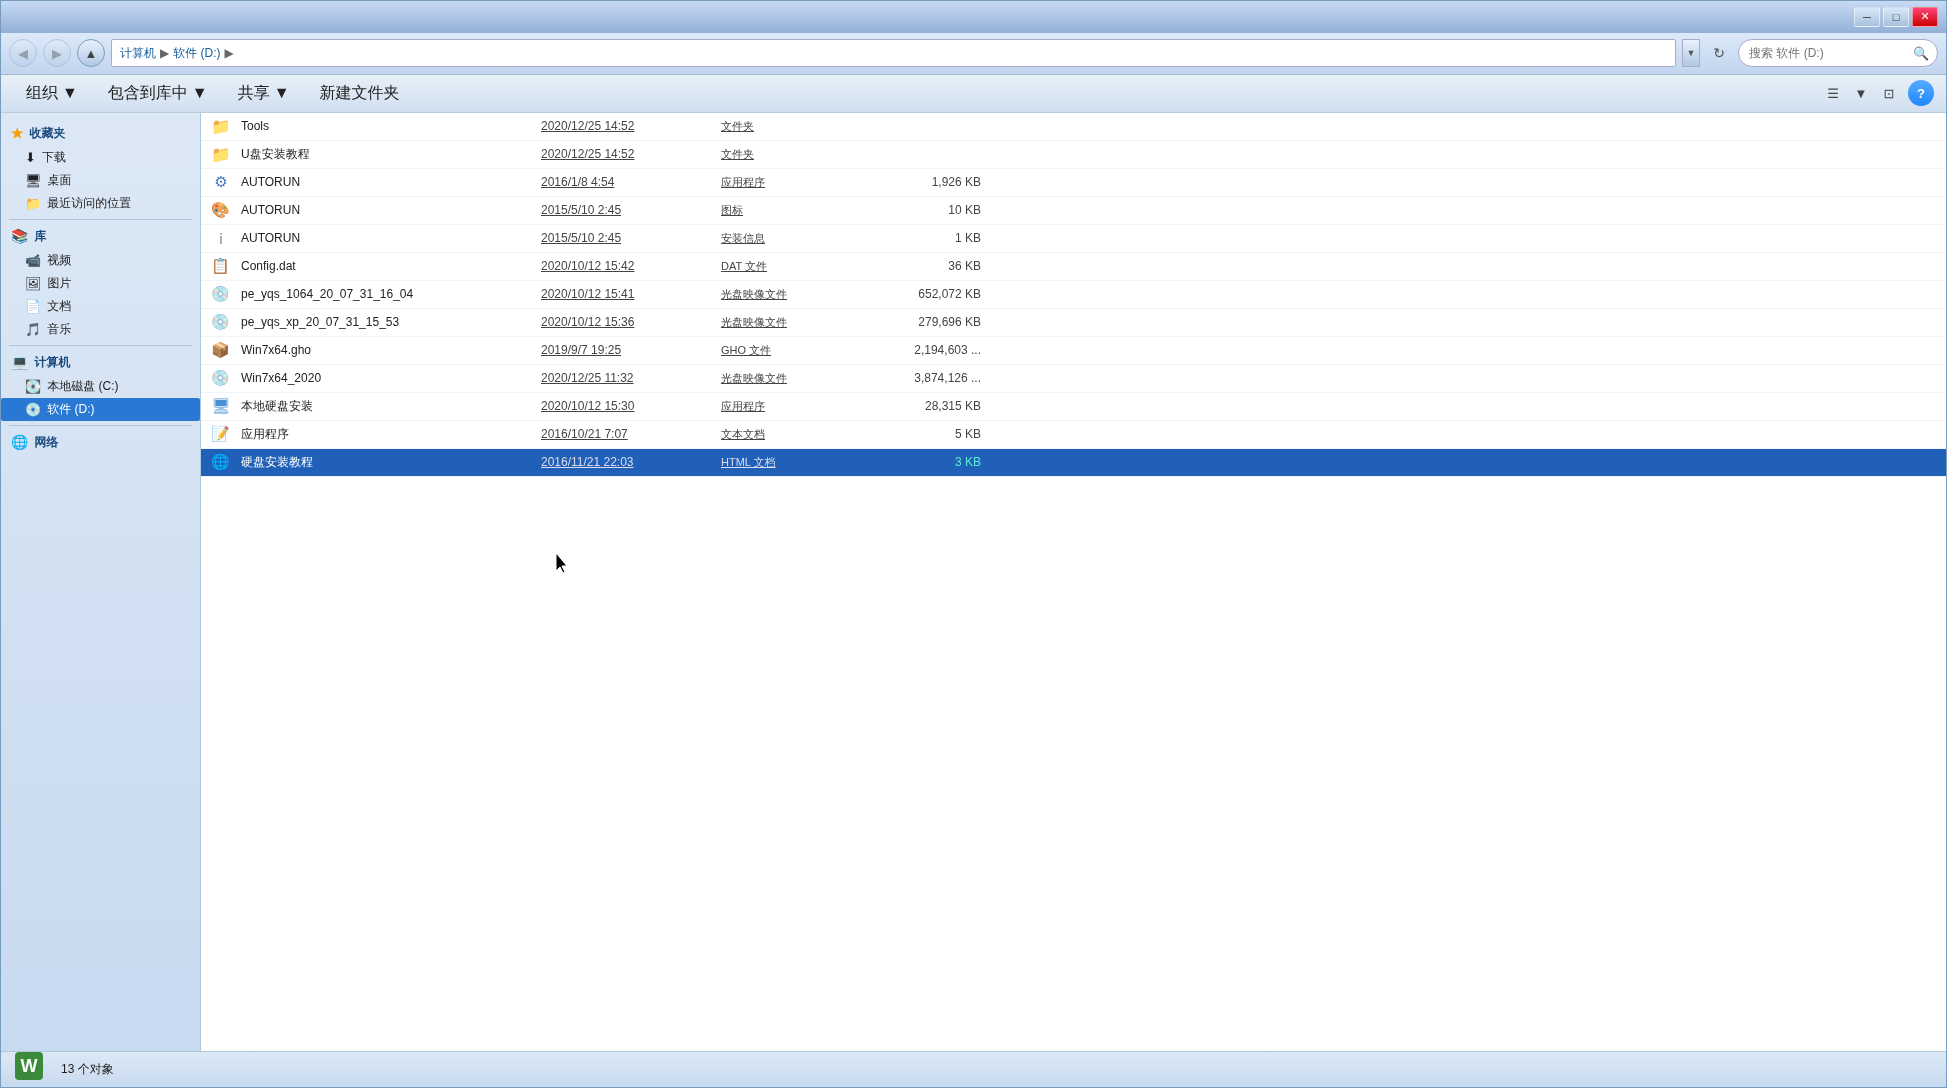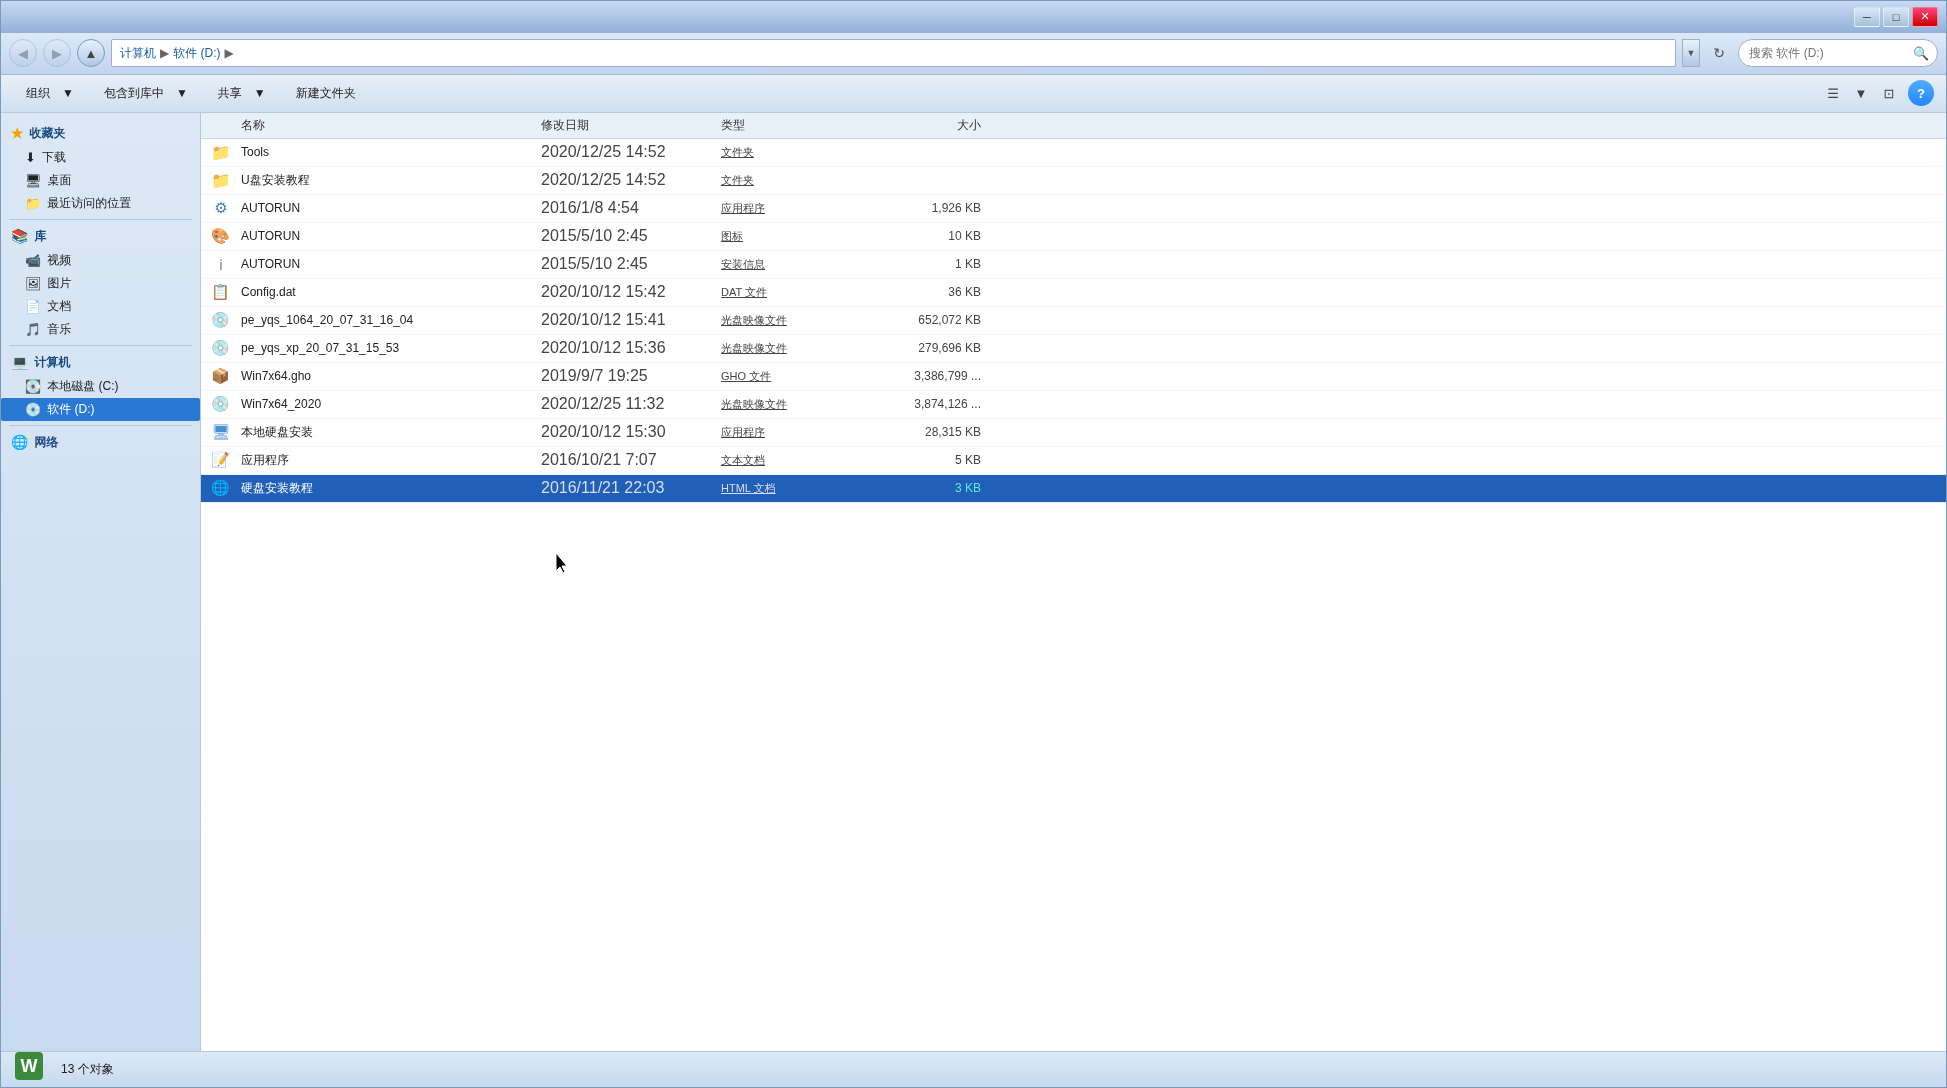--- a/index.html
+++ b/index.html
@@ -131,25 +131,25 @@
       gap: 4px;
       border-bottom: 1px solid #b8ccdd;
     }
     .toolbar-btn {
       height: 28px;
       padding: 0 12px;
       background: transparent;
       border: 1px solid transparent;
       border-radius: 3px;
       cursor: pointer;
-      font-size: 12px;
+      font-size: 16px;
       color: #222;
       display: flex;
       align-items: center;
-      gap: 12px;
+      gap: 4px;
     }
     .view-btns {
       margin-left: auto;
       display: flex;
       align-items: center;
       gap: 2px;
     }
     .view-btn {
       width: 26px;
       height: 26px;
@@ -253,21 +253,21 @@
     .file-row.selected .file-size { color: #5eead4; }
 
     .file-icon-cell {
       width: 40px;
       display: flex;
       align-items: center;
       justify-content: center;
       flex-shrink: 0;
     }
     .file-name { width: 300px; font-size: 12px; color: #222; overflow: hidden; white-space: nowrap; text-overflow: ellipsis; flex-shrink: 0; }
-    .file-date { width: 180px; font-size: 16px; color: #444; flex-shrink: 0; }
+    .file-date { width: 180px; font-size: 12px; color: #444; flex-shrink: 0; text-decoration: underline; }
     .file-type { width: 140px; font-size: 11px; color: #444; flex-shrink: 0; text-decoration: underline; }
     .file-size { width: 140px; font-size: 12px; color: #444; text-align: right; padding-right: 20px; flex-shrink: 0; }
 
     
     .statusbar {
       height: 36px;
       background: linear-gradient(to bottom, #dce8f5, #c8daf0);
       border-top: 1px solid #b0c8dc;
       display: flex;
       align-items: center;
@@ -419,26 +419,20 @@
           <div class="sidebar-group-header">
             <span class="folder-icon">🌐</span>
             <span>网络</span>
           </div>
         </div>
 
       </div>
 
       <div class="filelist">
 
-        <div class="filelist-header">
-          <div class="col-name">名称</div>
-          <div class="col-date">修改日期</div>
-          <div class="col-type">类型</div>
-          <div class="col-size">大小</div>
-        </div>
 
         <div id="file-rows">
             <div class="file-row">
     <div class="file-icon-cell">
                 <span style="color:#f0c050;font-size:16px;">📁</span>
               </div>
     <div class="file-name">Tools</div>
     <div class="file-date">2020/12/25 14:52</div>
     <div class="file-type">文件夹</div>
     <div class="file-size"></div>
@@ -506,21 +500,21 @@
     <div class="file-type">光盘映像文件</div>
     <div class="file-size">279,696 KB</div>
   </div>
             <div class="file-row">
     <div class="file-icon-cell">
                 <span style="color:#888;font-size:15px;">📦</span>
               </div>
     <div class="file-name">Win7x64.gho</div>
     <div class="file-date">2019/9/7 19:25</div>
     <div class="file-type">GHO 文件</div>
-    <div class="file-size">3,386,799 ...</div>
+    <div class="file-size">2,194,603 ...</div>
   </div>
             <div class="file-row">
     <div class="file-icon-cell">
                 <span style="color:#6060c0;font-size:15px;">💿</span>
               </div>
     <div class="file-name">Win7x64_2020</div>
     <div class="file-date">2020/12/25 11:32</div>
     <div class="file-type">光盘映像文件</div>
     <div class="file-size">3,874,126 ...</div>
   </div>

